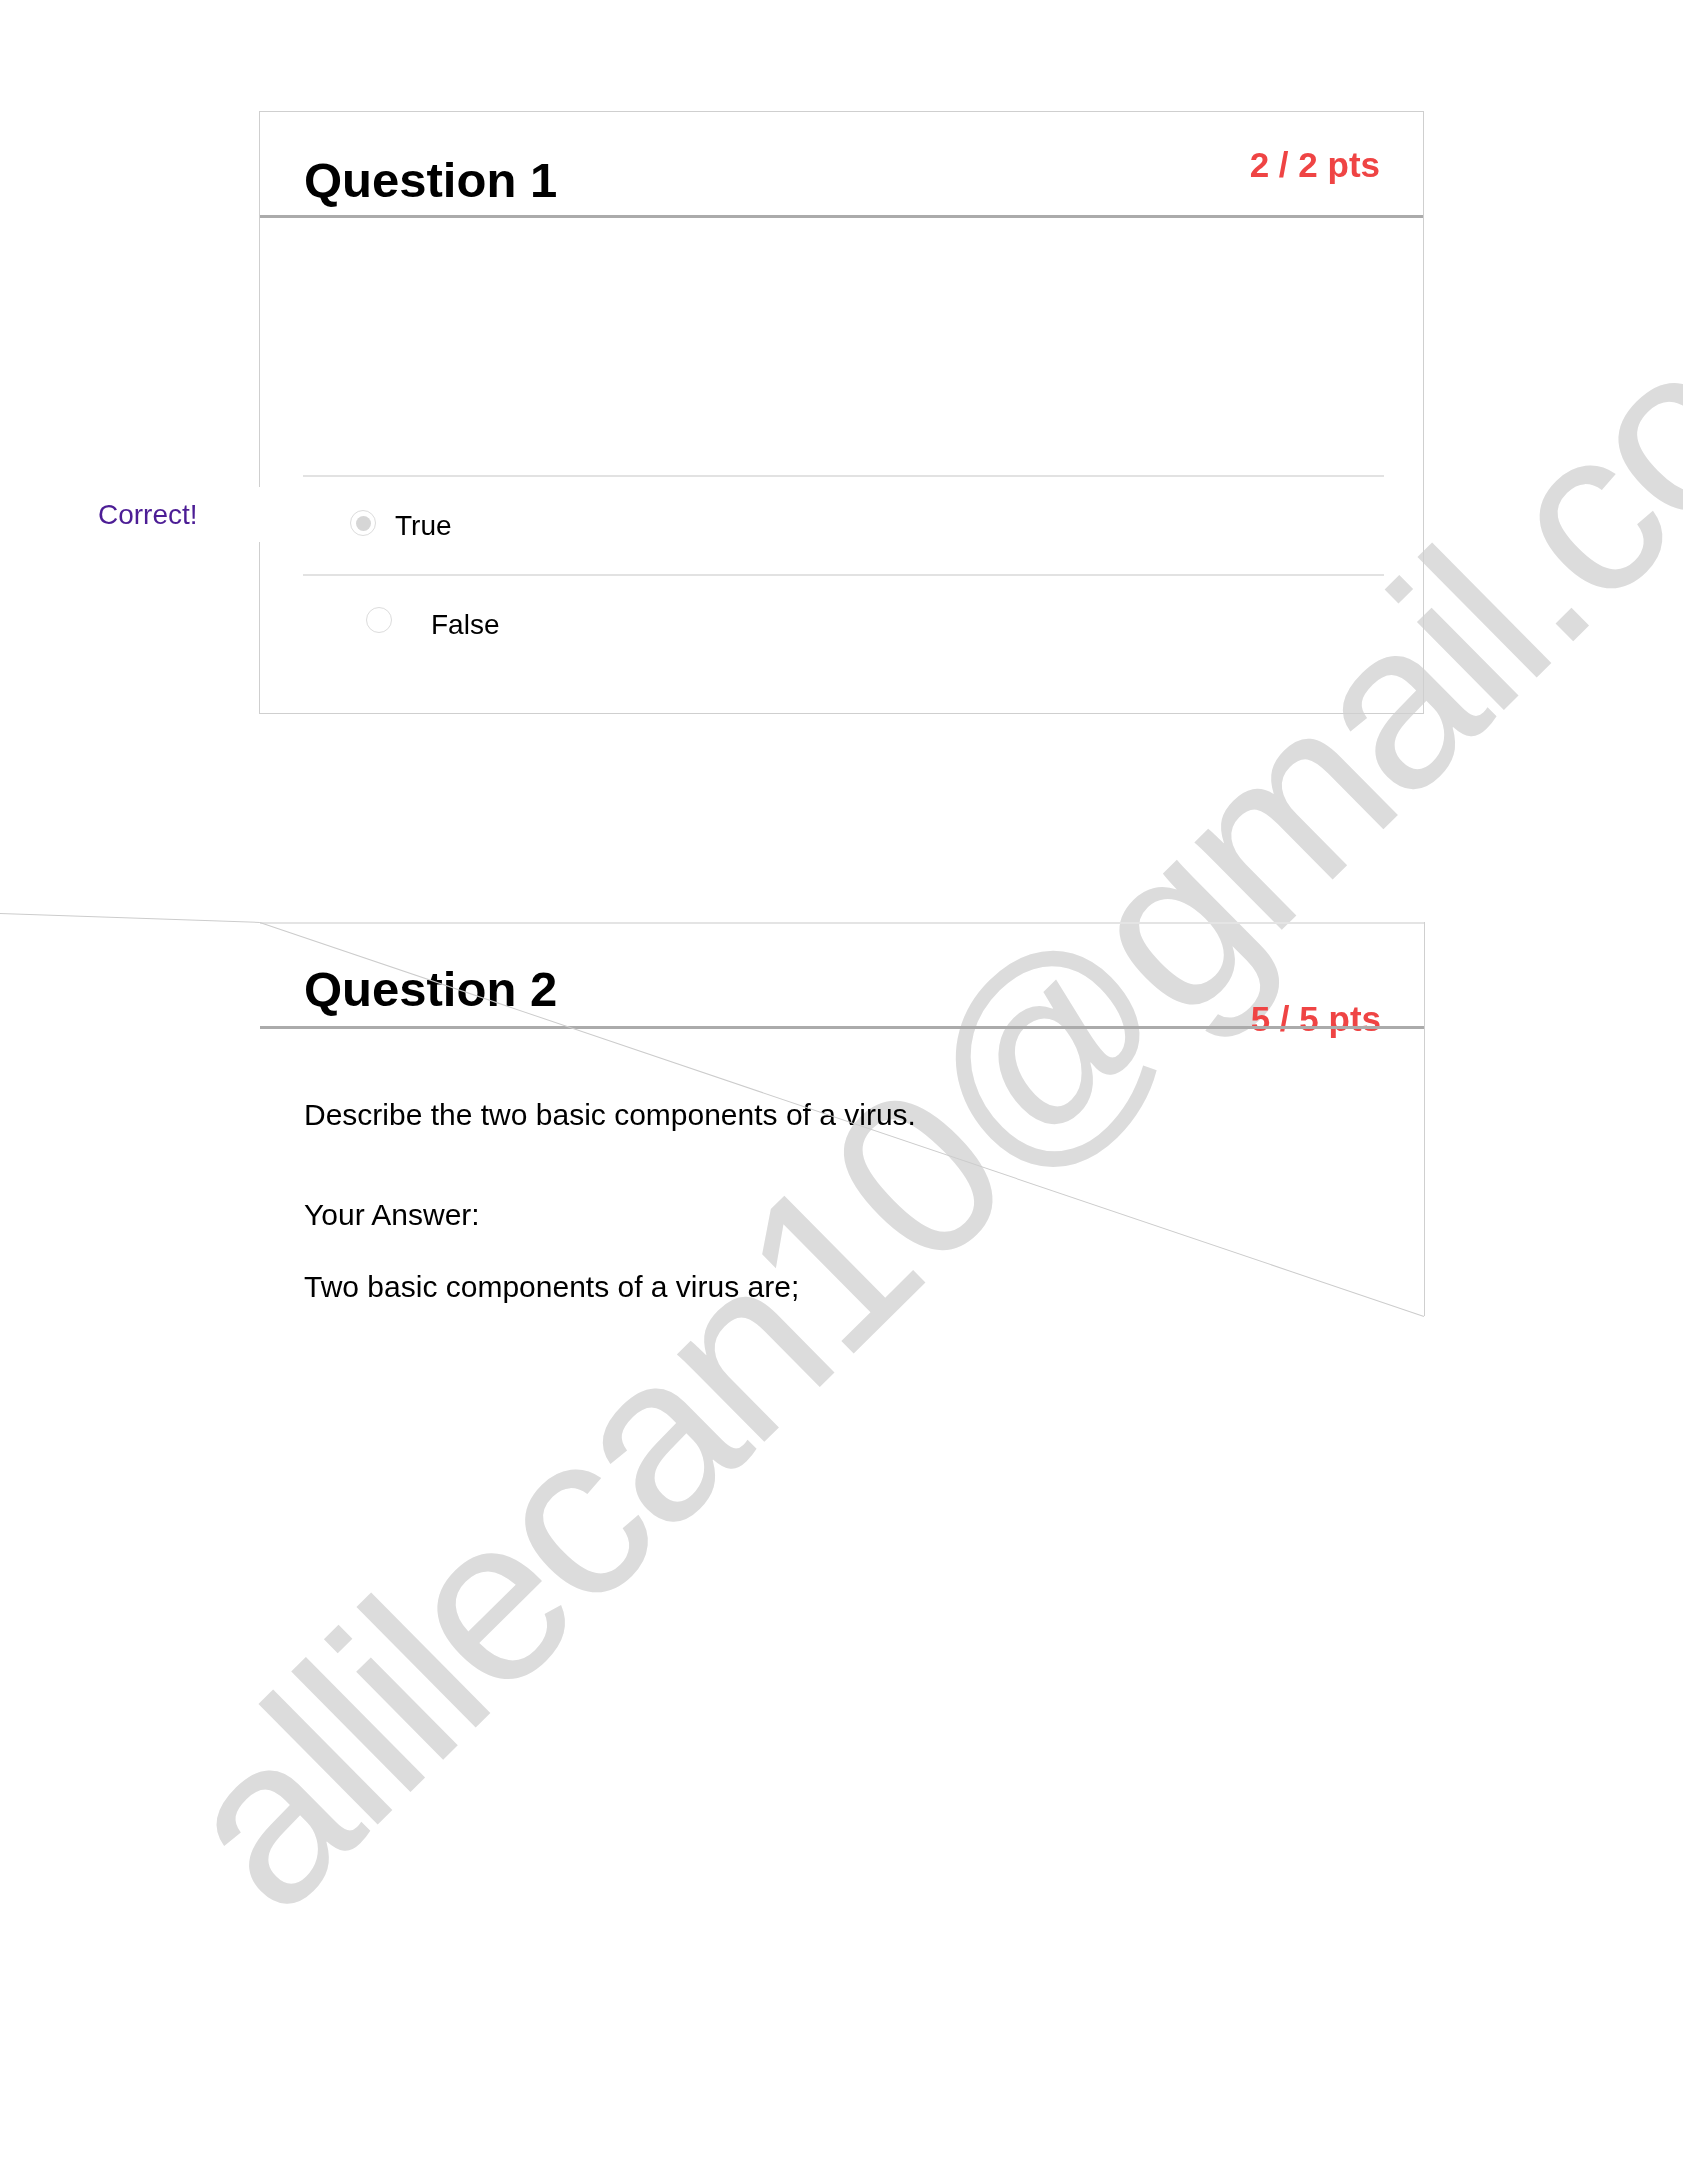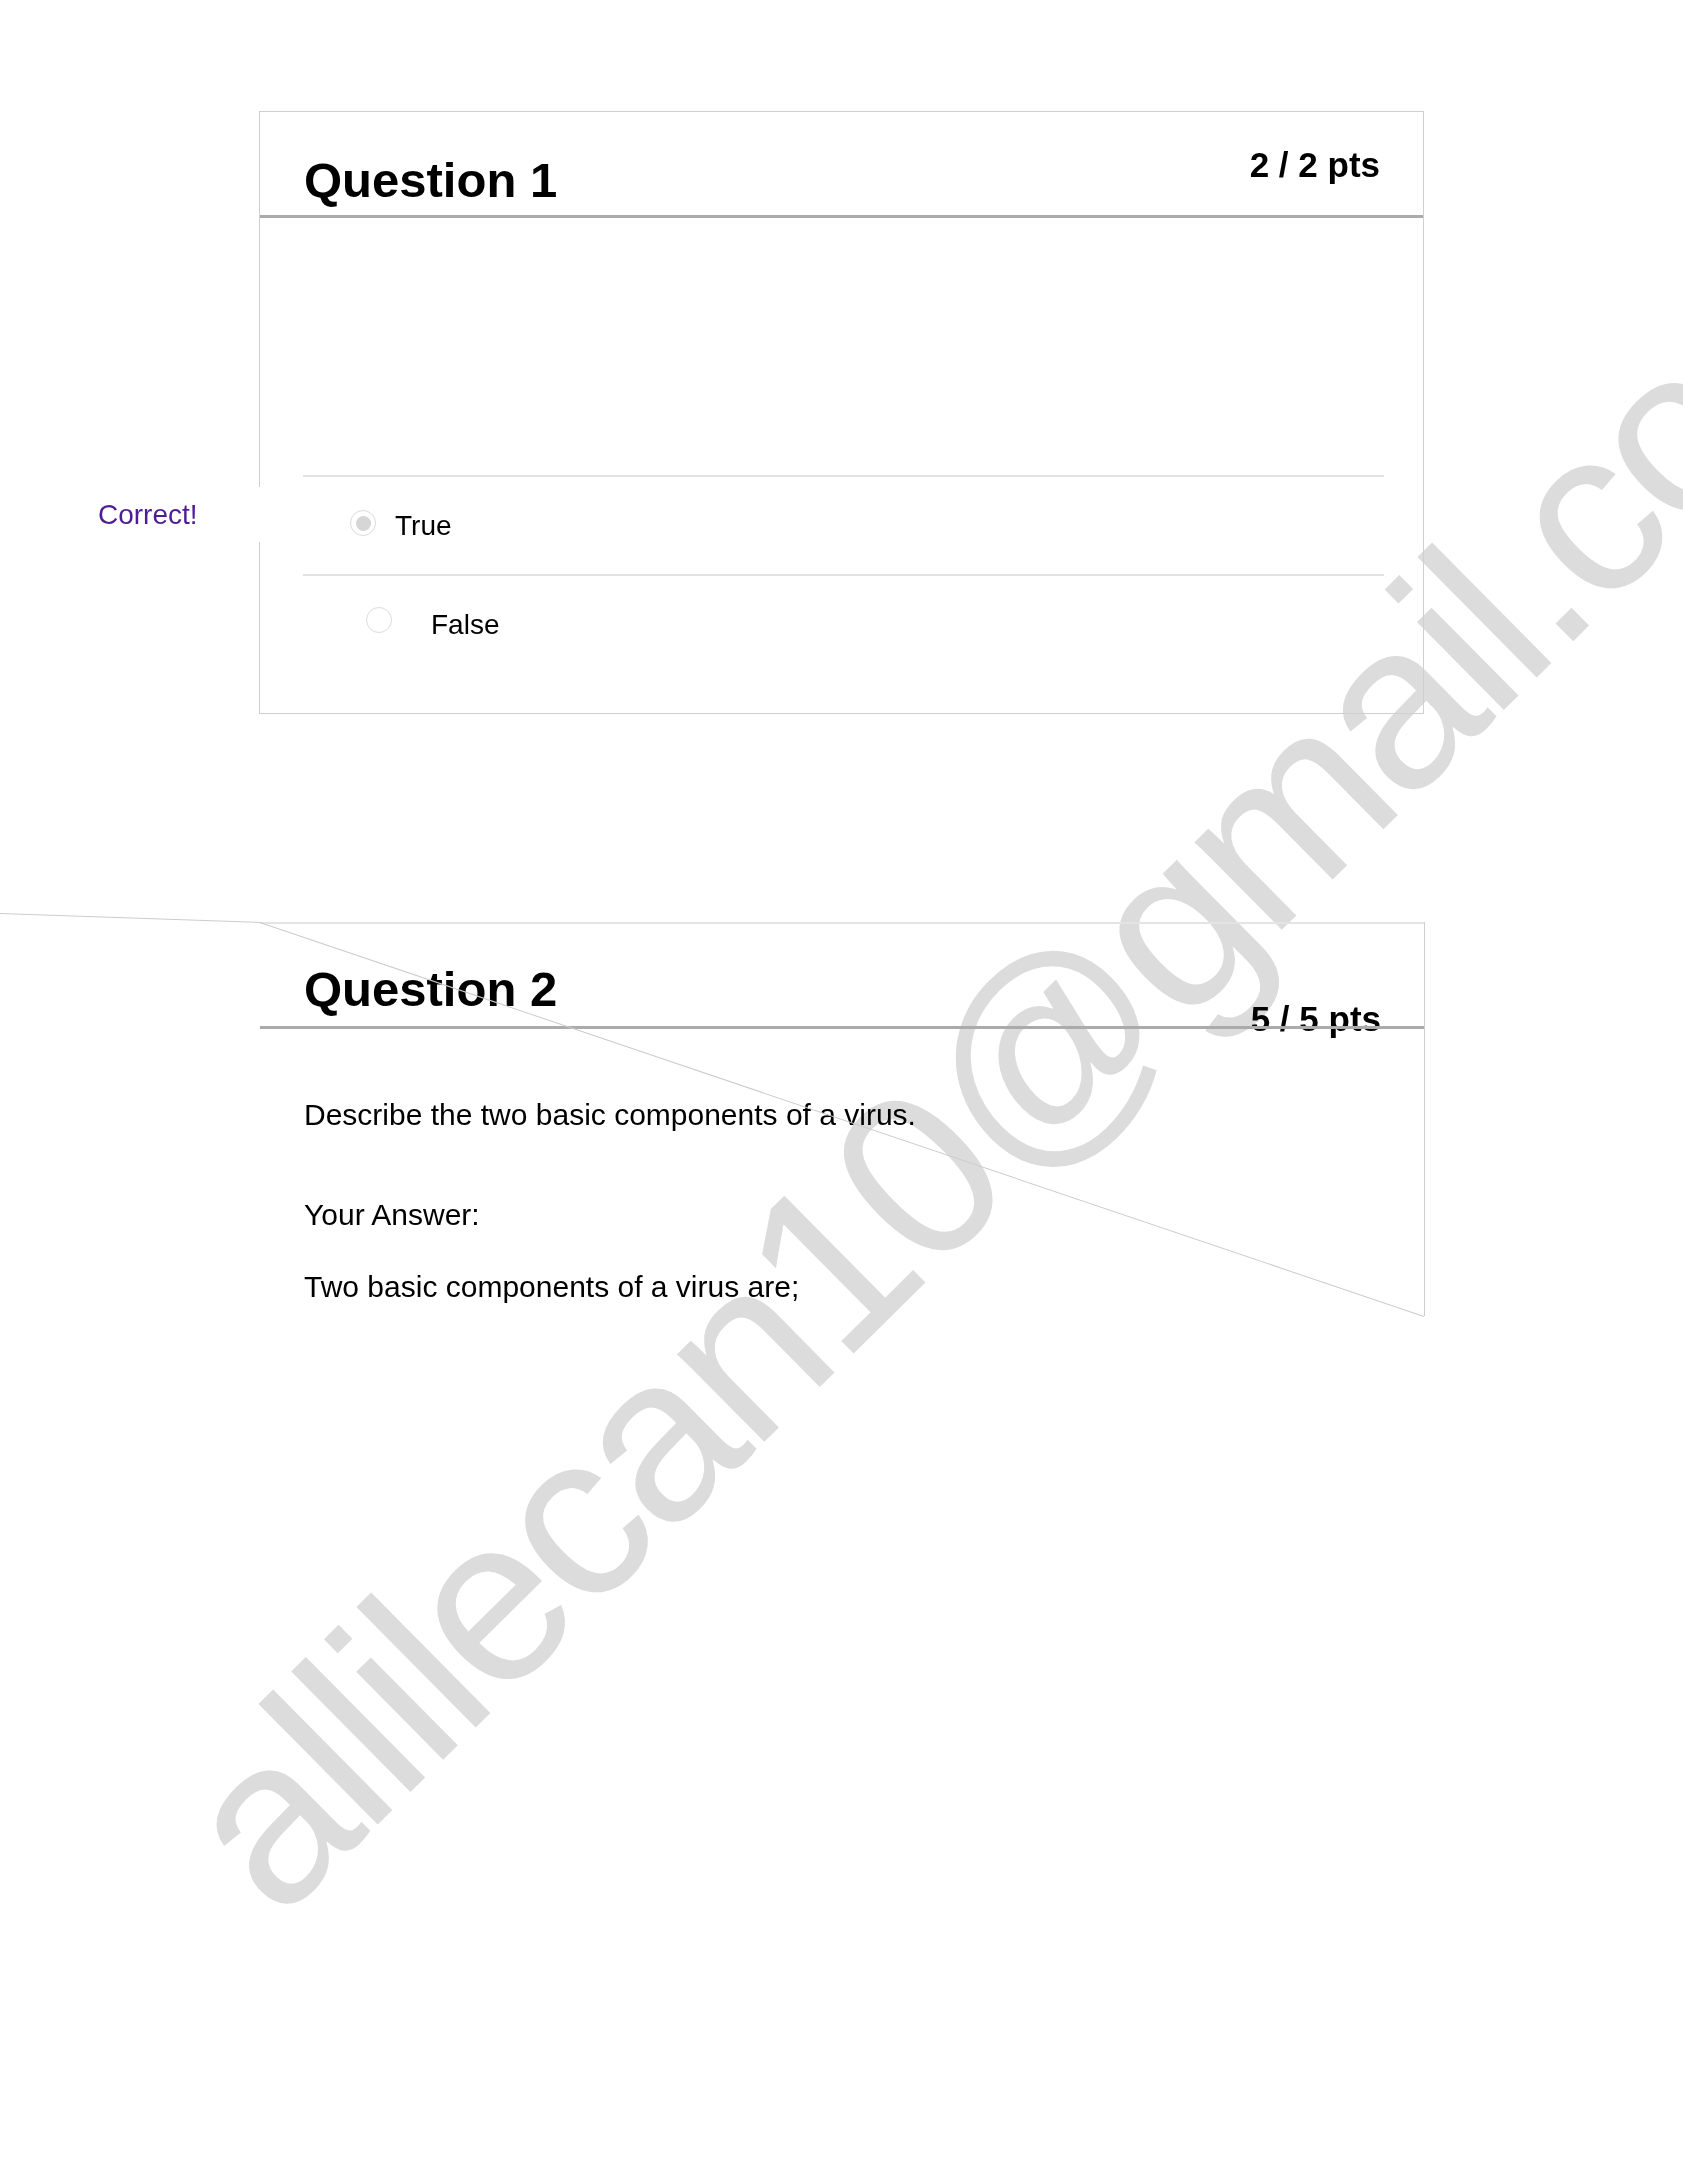--- a/index.html
+++ b/index.html
@@ -4,21 +4,21 @@
 <style>
   html, body { margin: 0; padding: 0; background: #ffffff; }
   body { width: 1683px; height: 2178px; position: relative; overflow: hidden;
          font-family: "Liberation Sans", sans-serif; color: #000; }
   .abs { position: absolute; }
 
   
   #q1-card { left: 259px; top: 111px; width: 1165px; height: 603px;
              border: 1px solid #cfcfcf; box-sizing: border-box; }
   .q-title { position: absolute; left: 44px; font-weight: bold; font-size: 49px; line-height: 1; white-space: nowrap; }
-  .q-pts { position: absolute; right: 43px; font-weight: bold; font-size: 35px; line-height: 1; color: #000000; white-space: nowrap; }
+  .q-pts { position: absolute; right: 43px; font-weight: bold; font-size: 35px; line-height: 1; color: #ef4444; white-space: nowrap; }
   .q-header-divider { position: absolute; left: 0; right: 0; height: 0; border-top: 3px solid #ababab; }
   .q-body { position: absolute; left: 44px; width: 1089px; font-size: 30px; line-height: 39px; }
 
   .answer-divider { position: absolute; height: 0; border-top: 2px solid #e2e2e2; }
   .radio { position: absolute; width: 26px; height: 26px; border-radius: 50%;
            border: 1.5px solid #dcdcdc; background: #fff; box-sizing: border-box; }
   .radio.selected::after { content: ""; position: absolute; left: 50%; top: 50%;
            width: 15px; height: 15px; margin: -7.4px 0 0 -7.4px; border-radius: 50%; background: #d6d6d6; }
   .answer-text { position: absolute; font-size: 28px; line-height: 1; white-space: nowrap; }
 

